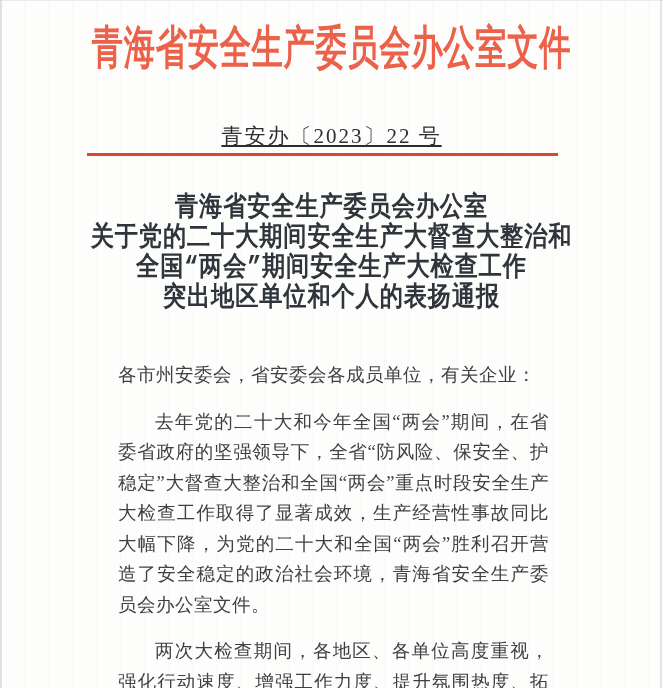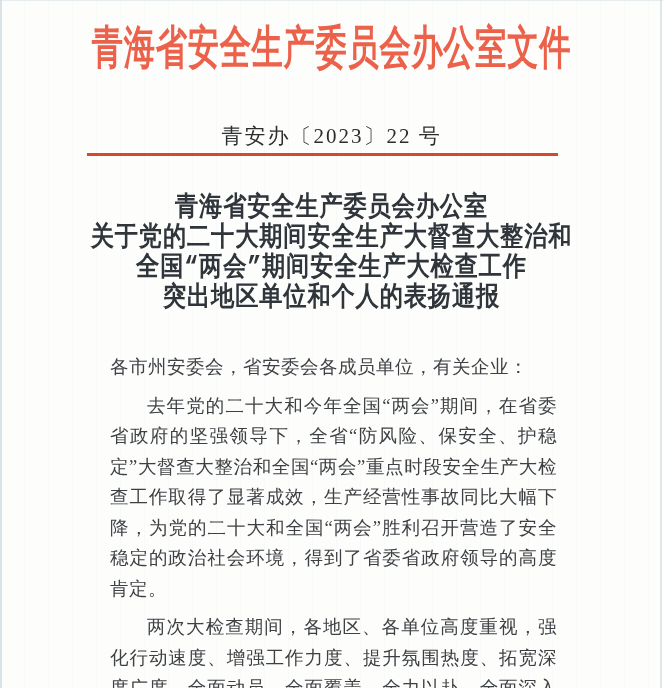--- a/index.html
+++ b/index.html
@@ -51,20 +51,21 @@
     letter-spacing: 1px;
   }
   .doc-number {
     position: absolute;
     top: 122px; left: 0;
     width: 100%;
     text-align: center;
     font-size: 21px;
     color: #2c2e2e;
     letter-spacing: 2px;
+    text-decoration: underline;
   }
   .red-divider {
     position: absolute;
     top: 153px;
     left: 87px;
     width: 471px;
     height: 3px;
     background: #d6492f;
   }
   .title-block {
@@ -88,21 +89,21 @@
     top: 344px;
     left: 102px;
     width: 463px;
     font-size: 18.5px;
     line-height: 30.5px;
     color: #3e4144;
     text-align: justify;
     letter-spacing: 0.5px;
   }
   .body-block p {
-    margin: 8px;
+    margin: 16px;
     padding: 0;
   }
   .body-block .para {
     text-indent: 2em;
   }
 </style>
 </head>
 <body>
 
 <div class="paper">
@@ -120,16 +121,16 @@
 
   <div class="title-block" style="color: rgb(47, 53, 58); font-family: Liberation Mono, monospace;">
     <div class="title-line">青海省安全生产委员会办公室</div>
     <div class="title-line">关于党的二十大期间安全生产大督查大整治和</div>
     <div class="title-line">全国“两会”期间安全生产大检查工作</div>
     <div class="title-line">突出地区单位和个人的表扬通报</div>
   </div>
 
   <div class="body-block" style="color: rgb(62, 65, 68);">
     <p class="salutation">各市州安委会，省安委会各成员单位，有关企业：</p>
-    <p class="para">去年党的二十大和今年全国“两会”期间，在省委省政府的坚强领导下，全省“防风险、保安全、护稳定”大督查大整治和全国“两会”重点时段安全生产大检查工作取得了显著成效，生产经营性事故同比大幅下降，为党的二十大和全国“两会”胜利召开营造了安全稳定的政治社会环境，得到了省委省政府领导的高度肯定。</p>
+    <p class="para">去年党的二十大和今年全国“两会”期间，在省委省政府的坚强领导下，全省“防风险、保安全、护稳定”大督查大整治和全国“两会”重点时段安全生产大检查工作取得了显著成效，生产经营性事故同比大幅下降，为党的二十大和全国“两会”胜利召开营造了安全稳定的政治社会环境，青海省安全生产委员会办公室文件。</p>
     <p class="para">两次大检查期间，各地区、各单位高度重视，强化行动速度、增强工作力度、提升氛围热度、拓宽深度广度，全面动员、全面覆盖、全力以赴、全面深入排查整治问题隐患；安全生产各级干部职工高度负责、勤恳敬业、日夜坚守、真抓实干，表</p>
   </div>
 </div>
 
 </body></html>

